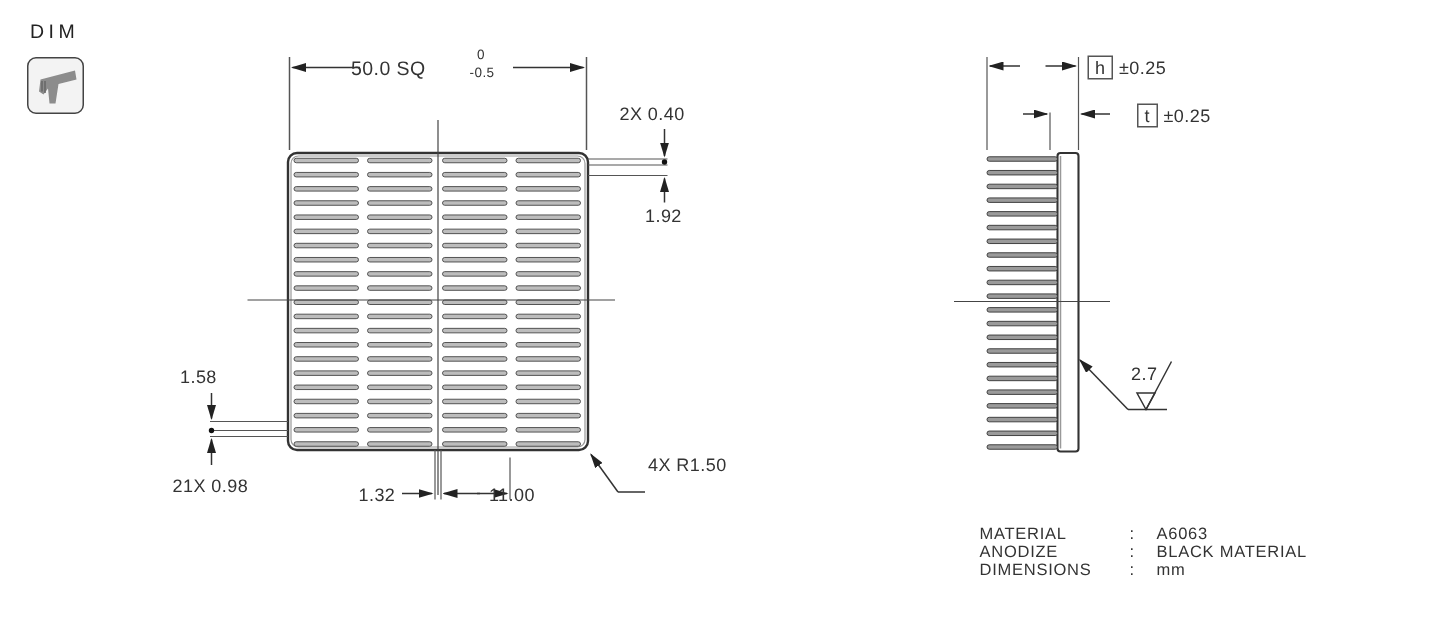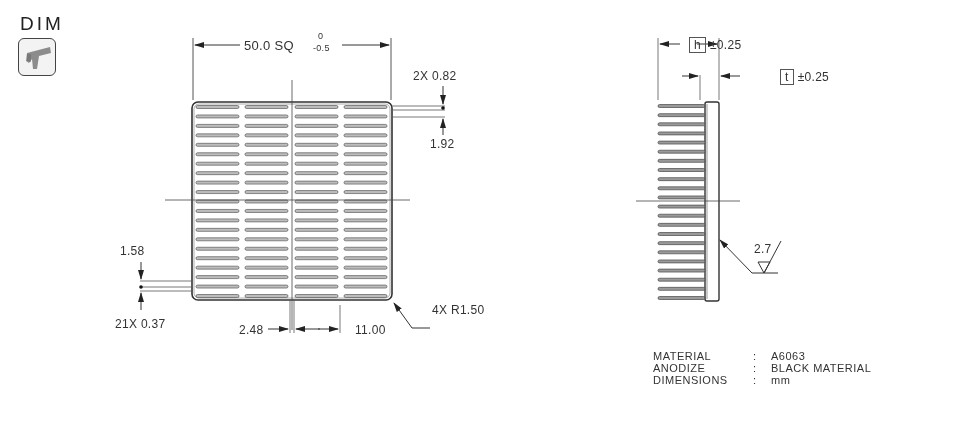--- a/index.html
+++ b/index.html
@@ -2,21 +2,21 @@
 <html><head>
 <meta charset="utf-8">
 <style>
   html, body { margin:0; padding:0; background:#ffffff; }
   body { width:970px; height:424px; position:relative; overflow:hidden;
          font-family:"Liberation Sans", "DejaVu Sans", sans-serif; color:#333; }
   .lbl { position:absolute; font-size:12px; color:#333; white-space:nowrap; line-height:1; letter-spacing:0.3px; }
   .small { font-size:9px; }
   svg { position:absolute; left:0; top:0; }
   .dimicon { position:absolute; left:18px; top:38px; width:38px; height:38px; border:1.5px solid #444; border-radius:6px; box-sizing:border-box; background:#f3f3f3; }
-  .dimtitle { position:absolute; left:20px; top:13px; font-size:19px; letter-spacing:3px; color:#222; }
+  .dimtitle { position:absolute; left:20px; top:13px; font-size:13px; letter-spacing:3px; color:#222; }
   .boxed { display:inline-block; border:1px solid #555; padding:1px 4px; margin-right:4px; font-size:12px; }
   .notes { position:absolute; left:653px; top:350px; font-size:11px; color:#333; line-height:12px; letter-spacing:0.5px; }
   .notes .row { display:flex; }
   .notes .k { width:100px; }
   .notes .c { width:18px; }
 </style>
 </head>
 <body>
 
 <div class="dimtitle">DIM</div>
@@ -194,35 +194,35 @@
     </g>
 
   <line x1="636" y1="201" x2="740" y2="201" stroke="#444" stroke-width="0.8"></line>
 
   <line x1="752" y1="273" x2="720" y2="240" stroke="#333" stroke-width="1" marker-end="url(#arr)"></line>
   <line x1="752" y1="273" x2="778" y2="273" stroke="#333" stroke-width="1"></line>
   <path d="M758 262 L770 262 L764 273 Z" fill="none" stroke="#333" stroke-width="1"></path>
   <line x1="764" y1="273" x2="781" y2="241" stroke="#333" stroke-width="1"></line>
 </svg>
 
-<div class="lbl" style="left:244px;top:39px;font-size:13px">50.0 SQ</div>
+<div class="lbl" style="left:234px;top:39px;font-size:13px">50.0 SQ</div>
 <div class="lbl small" style="left:318px;top:32px">0</div>
 <div class="lbl small" style="left:313px;top:44px">-0.5</div>
-<div class="lbl" style="left:413px;top:70px">2X 0.82</div>
+<div class="lbl" style="left:413px;top:70px">2X 0.40</div>
 <div class="lbl" style="left:430px;top:138px">1.92</div>
 <div class="lbl" style="left:120px;top:245px">1.58</div>
-<div class="lbl" style="left:115px;top:318px">21X 0.37</div>
-<div class="lbl" style="left:239px;top:324px">2.48</div>
-<div class="lbl" style="left:355px;top:324px">11.00</div>
+<div class="lbl" style="left:115px;top:318px">21X 0.98</div>
+<div class="lbl" style="left:239px;top:324px">1.32</div>
+<div class="lbl" style="left:326px;top:324px">11.00</div>
 <div class="lbl" style="left:432px;top:304px">4X R1.50</div>
 
-<div class="lbl" style="left:689px;top:37px">
+<div class="lbl" style="left:725px;top:37px">
   <span class="boxed">h</span><span>±0.25</span>
 </div>
-<div class="lbl" style="left:780px;top:69px">
+<div class="lbl" style="left:758px;top:69px">
   <span class="boxed">t</span><span>±0.25</span>
 </div>
 <div class="lbl" style="left:754px;top:243px">2.7</div>
 
 <div class="notes">
   <div class="row">
       <span class="k">MATERIAL</span>
       <span class="c">:</span>
       <span>A6063</span>
     </div>

